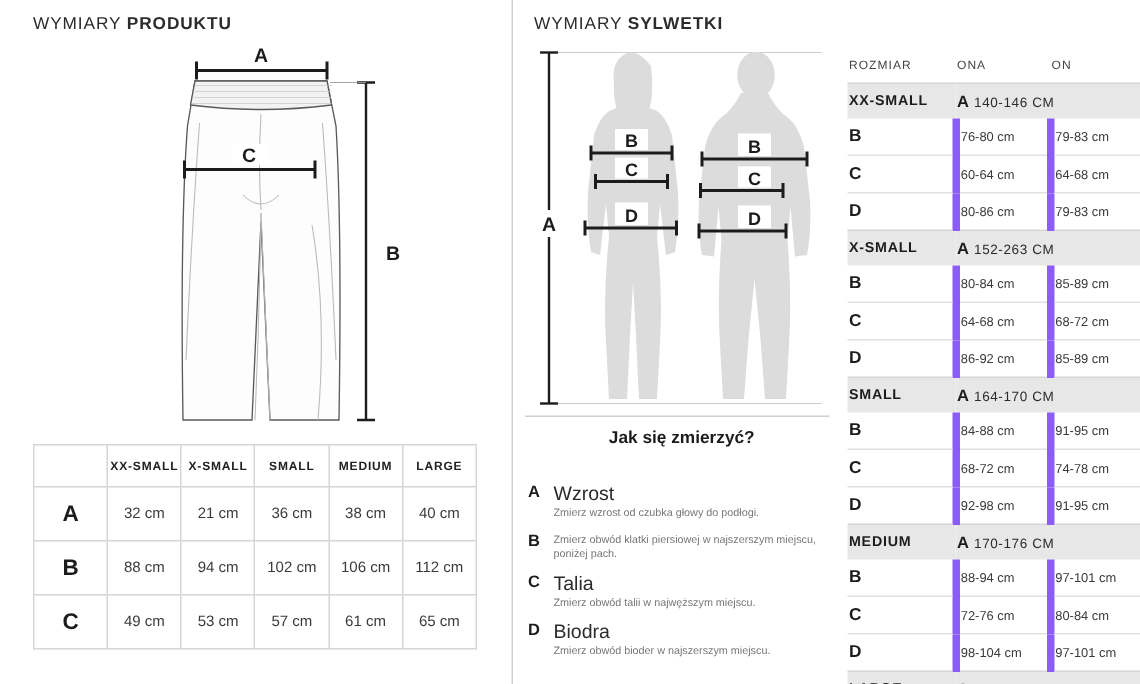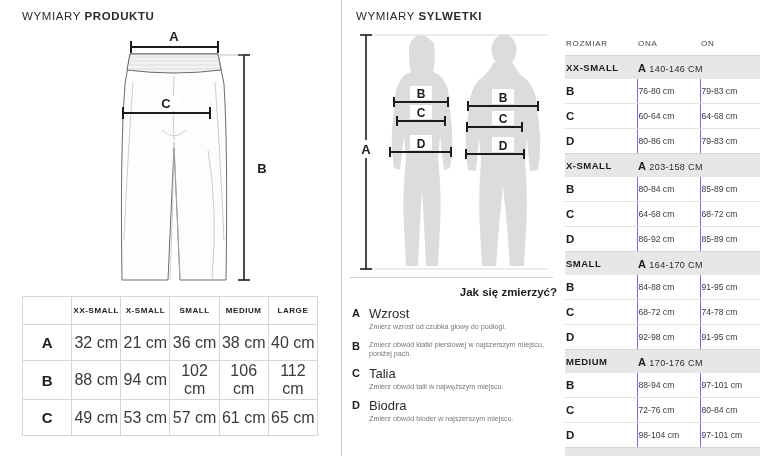--- a/index.html
+++ b/index.html
@@ -79,21 +79,21 @@
     letter-spacing: 0.55px;
     color: #222;
   }
   .tbl-left tbody th {
     font-size: 15px;
     font-weight: 700;
     color: #1c1c1c;
     width: 48px;
   }
   .tbl-left tbody td {
-    font-size: 16px;
+    font-size: 10px;
     font-weight: 400;
   }
   .tbl-left .corner { border: 1px solid #d6d6d6; }
 
   
   .silh-wrap {
     position: absolute;
     left: 6px; top: 28px;
     width: 210px; height: 248px;
   }
@@ -104,25 +104,25 @@
     background: #d0d0d0;
   }
 
   
   .howto {
     position: absolute;
     left: 10px; top: 286px;
     width: 205px;
   }
   .howto-title {
-    text-align: right;
+    text-align: center;
     font-size: 11.5px;
     font-weight: 700;
     color: #1c1c1c;
-    margin-bottom: 9px;
+    margin-bottom: 24px;
   }
   .howto-item {
     display: flex;
     margin-bottom: 8px;
   }
   .howto-letter {
     width: 17px;
     flex: 0 0 17px;
     font-size: 11px;
     font-weight: 700;
@@ -198,21 +198,21 @@
   }
   .drow .d-letter {
     font-size: 11.5px;
     font-weight: 700;
     color: #1c1c1c;
   }
   .drow .d-val {
     font-size: 8.6px;
     font-weight: 400;
     color: #3a3a3a;
-    border-left: 1px solid #8b5cf6;
+    border-left: 5px solid #8b5cf6;
   }
   .drow.last td { border-bottom: 1px solid #d6d6d6; }
 </style>
 </head>
 <body>
 
 <div class="page">
 
   <div class="panel-left">
 
@@ -464,21 +464,21 @@
           <td class="d-val">64-68 cm</td>
         </tr>
         <tr class="drow last">
           <td class="d-letter">D</td>
           <td class="d-val">80-86 cm</td>
           <td class="d-val">79-83 cm</td>
         </tr>
 
         <tr class="grow">
           <td class="g-name">X-SMALL</td>
-          <td class="g-val" colspan="2"><b>A</b><span>203-158 CM</span></td>
+          <td class="g-val" colspan="2"><b>A</b><span>152-263 CM</span></td>
         </tr>
         <tr class="drow">
           <td class="d-letter">B</td>
           <td class="d-val">80-84 cm</td>
           <td class="d-val">85-89 cm</td>
         </tr>
         <tr class="drow">
           <td class="d-letter">C</td>
           <td class="d-val">64-68 cm</td>
           <td class="d-val">68-72 cm</td>

